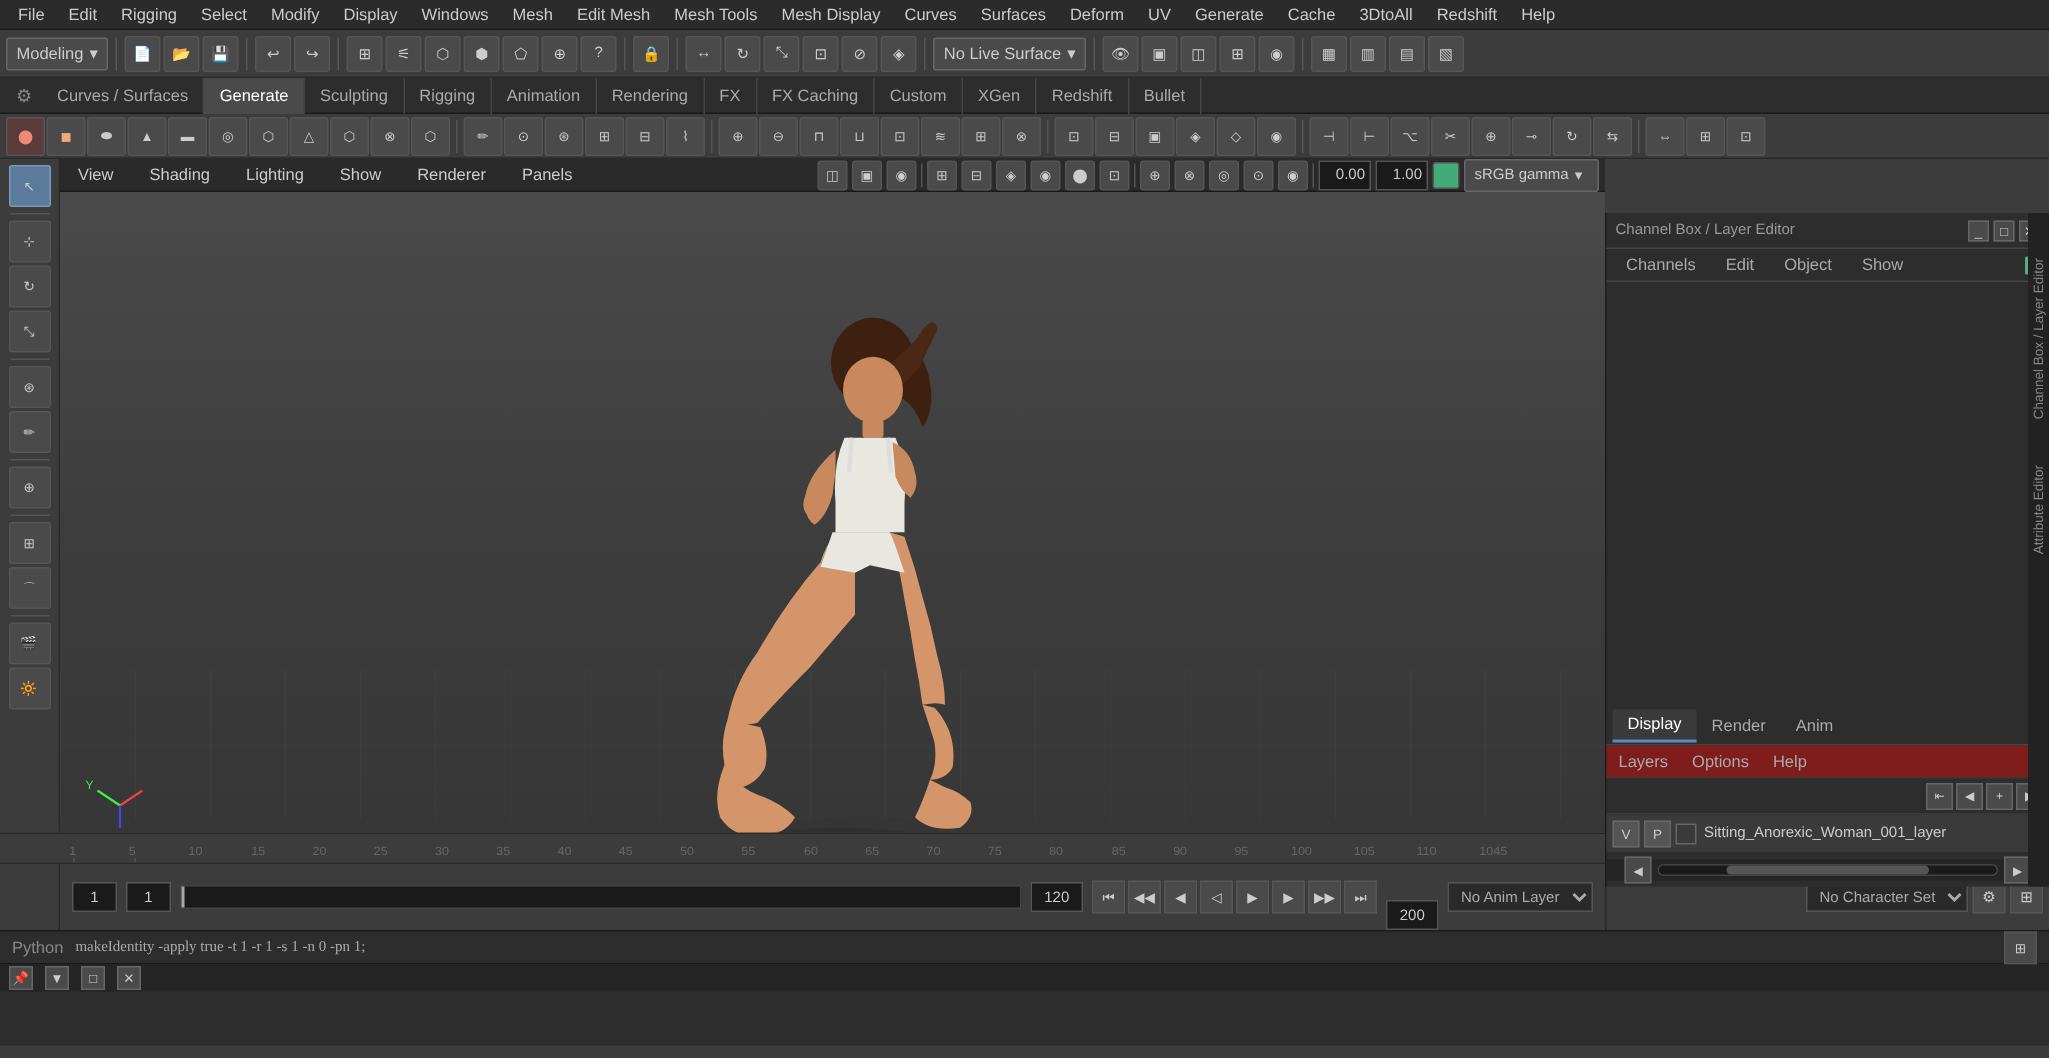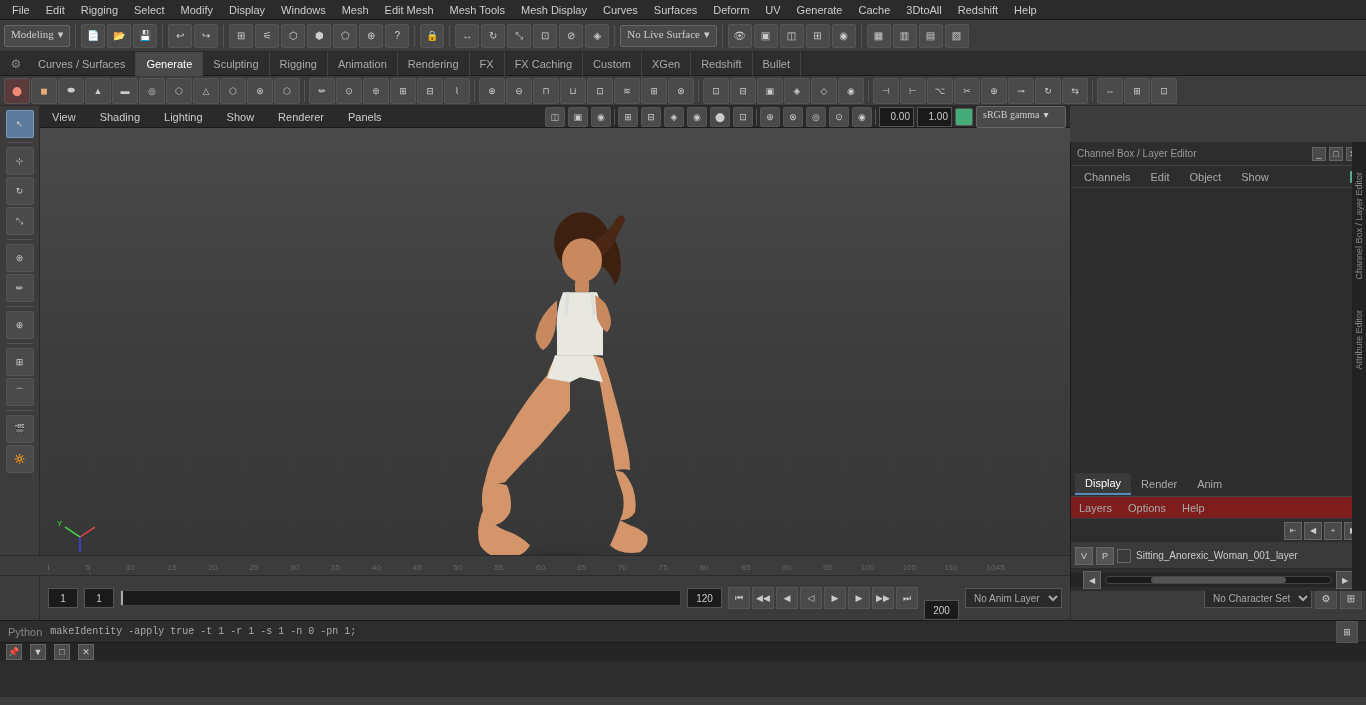--- a/index.html
+++ b/index.html
@@ -67,22 +67,22 @@
     .toolbar-dropdown {
       background: #4a4a4a;
       border: 1px solid #666;
       border-radius: 2px;
       padding: 2px 6px;
       font-size: 11px;
       color: #ccc;
       cursor: pointer;
       height: 22px;
       display: flex;
+      align-items: center;
       gap: 4px;
-      font-family: Liberation Serif, serif;
     }
     .toolbar-text-input {
       width: 50px;
       height: 20px;
       background: #1a1a1a;
       border: 1px solid #555;
       color: #ccc;
       font-size: 10px;
       padding: 0 3px;
       text-align: right;
@@ -495,21 +495,21 @@
     }
     #python-label {
       font-size: 11px;
       color: #888;
       flex-shrink: 0;
     }
     #python-command {
       flex: 1;
       font-size: 10px;
       color: #aaa;
-      font-family: Liberation Mono, monospace;
+      font-family: Liberation Serif, serif;
     }
 
     
     #bottom-window {
       height: 55px;
       width: 100%;
       background: #2d2d2d;
       border-top: 1px solid #1a1a1a;
       display: flex;
       flex-direction: column;

